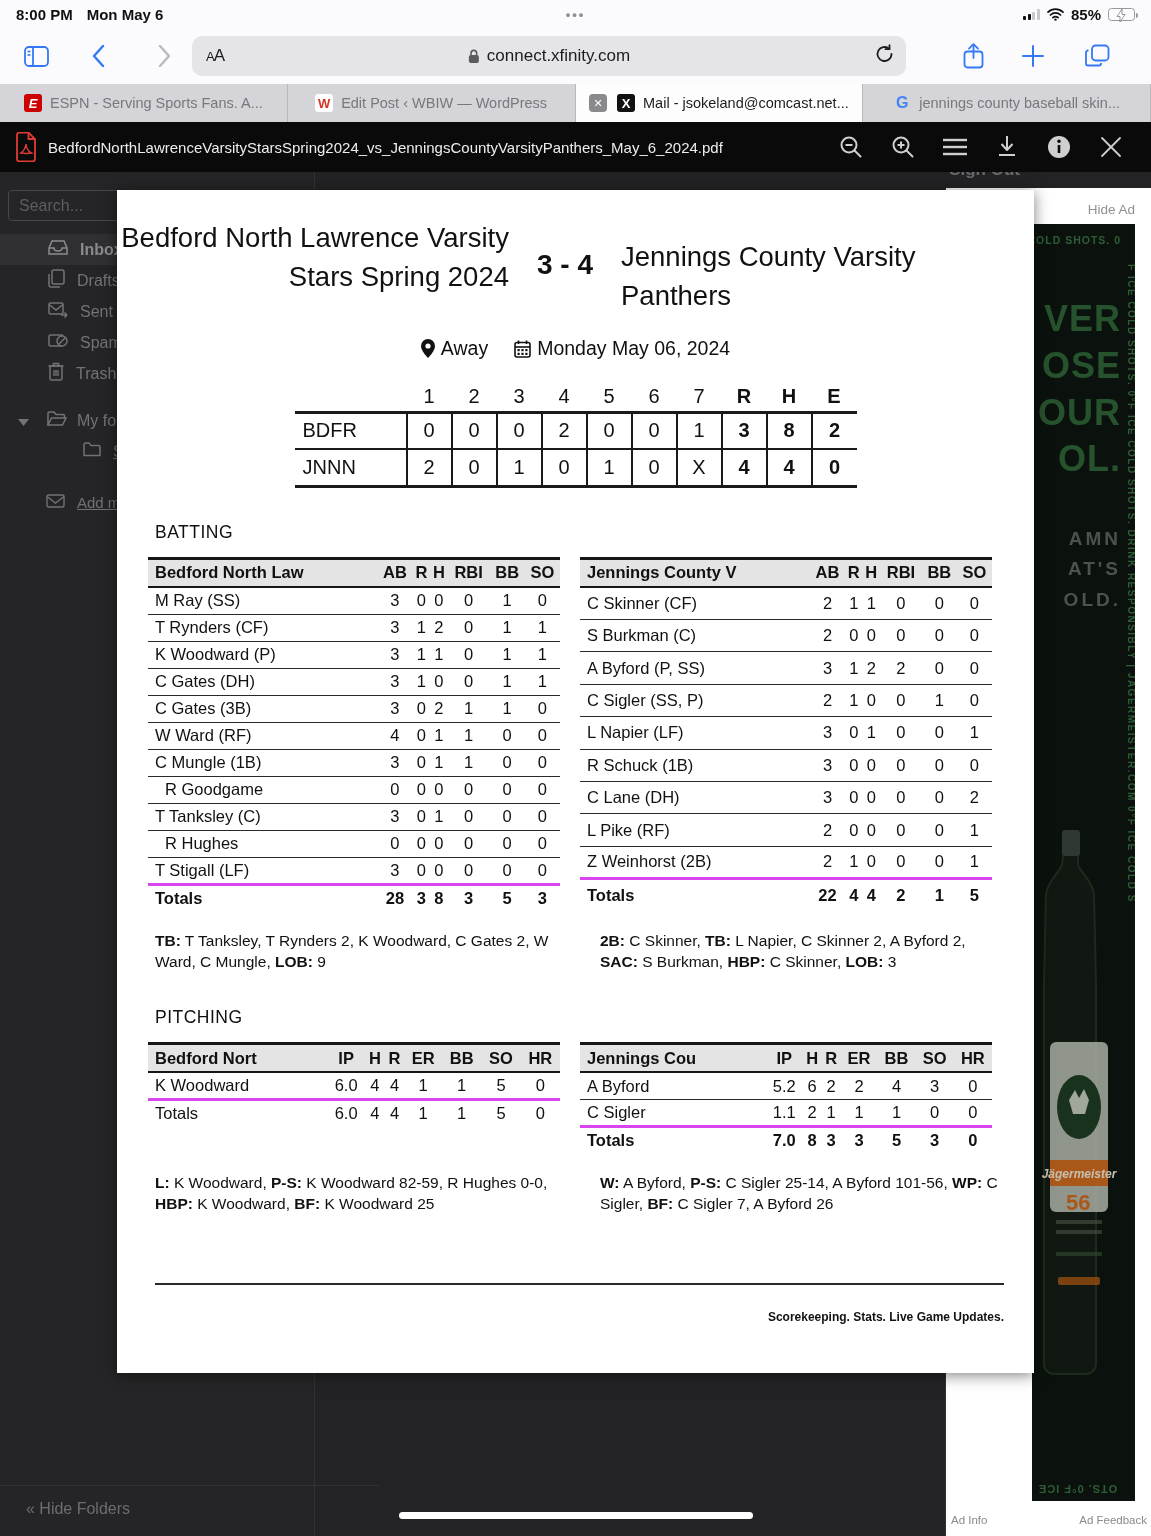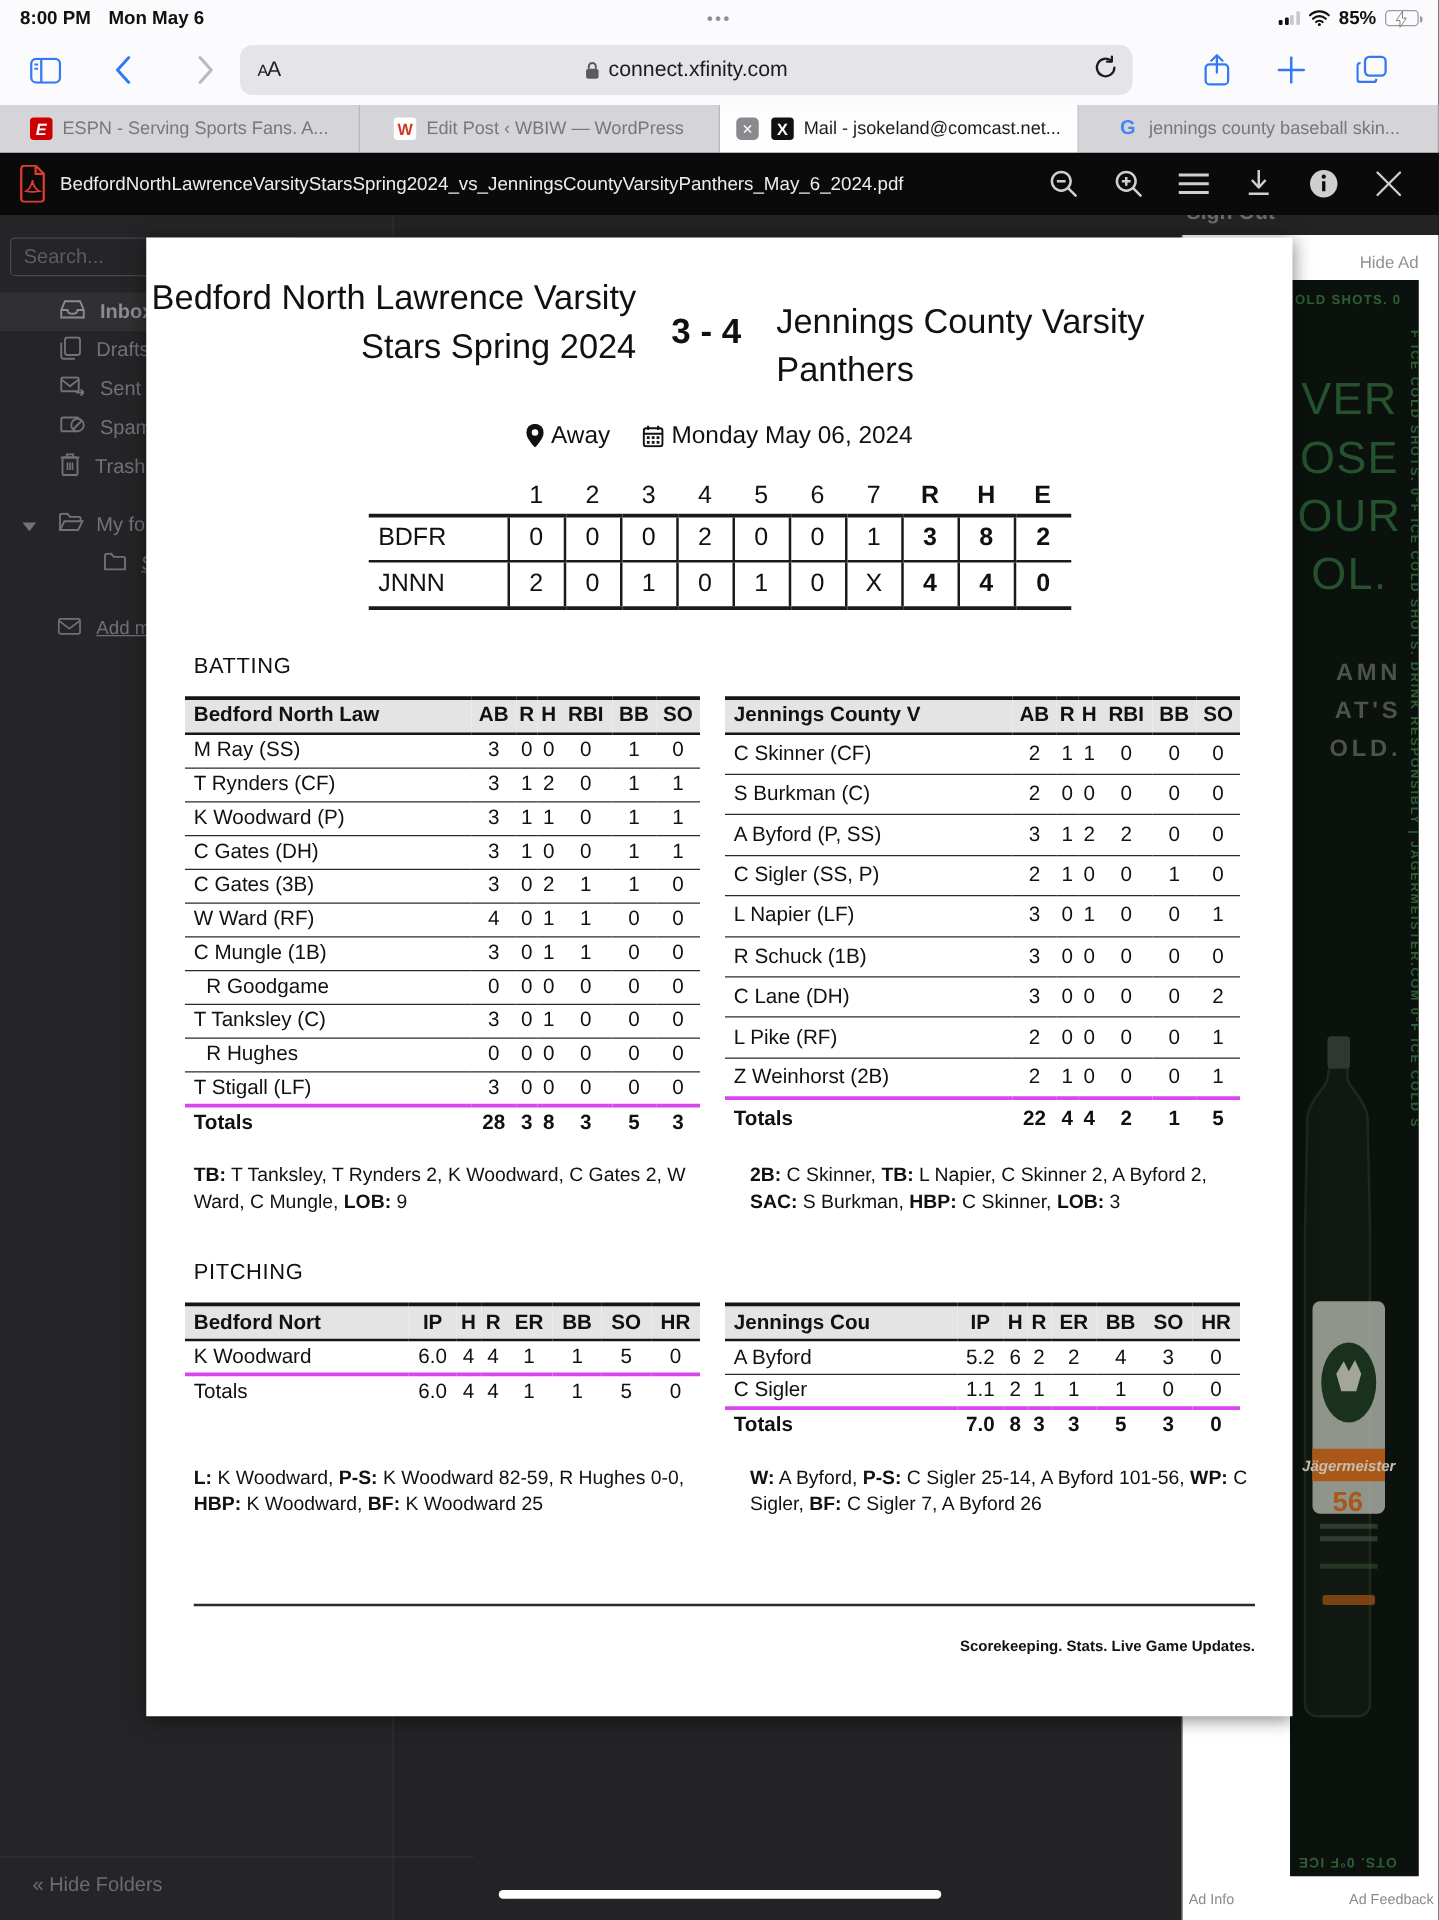--- a/index.html
+++ b/index.html
@@ -59,21 +59,21 @@
   .addmail { display:flex; align-items:center; height:31px; padding-left:46px; gap:12px; color:#6f7275; font-size:15px; margin-top:20px; }
   .addmail span { text-decoration:underline; cursor:pointer; }
   .hidefolders { position:absolute; left:0; bottom:0; width:379px; border-top:1px solid #323234; padding:14px 0 18px 26px; color:#6d6d70; font-size:16px; cursor:pointer; }
 
   
   .adcol { position:absolute; top:0; right:0; width:206px; bottom:0; border-left:1px solid #323234; background:#ffffff;margin-top:16px; }
   .hidead { position:absolute; top:14px; right:16px; font-size:13.5px; color:#909094; cursor:pointer; }
   .adinfo-row { position:absolute; bottom:10px; left:5px; right:4px; display:flex; justify-content:space-between; font-size:11.5px; color:#8a8a8e; }
   .adcreative { position:absolute; top:36px; right:16px; width:103px; height:1277px; background:#0b120d; overflow:hidden; }
   .ad-topline { position:absolute; top:10px; right:14px; font-size:10.5px; font-weight:700; color:#2f5e36; letter-spacing:1px; white-space:nowrap; }
-  .ad-headline { position:absolute; top:72px; right:14px; text-align:center; font-size:36px; font-weight:400; color:#27522e; line-height:1.3; letter-spacing:1px; }
+  .ad-headline { position:absolute; top:72px; right:14px; text-align:right; font-size:36px; font-weight:700; color:#27522e; line-height:1.3; letter-spacing:1px; }
   .ad-subhead { position:absolute; top:300px; right:14px; text-align:right; font-size:19px; font-weight:700; color:#4d524d; line-height:1.6; letter-spacing:3px; }
   .ad-vertical { position:absolute; top:40px; right:-2px; writing-mode:vertical-rl; font-size:10px; color:#2f5e36; letter-spacing:1.5px; font-weight:600; height:1180px; }
   .ad-bottle { position:absolute; bottom:75px; left:-6px; opacity:.8; }
   .ad-flip { position:absolute; bottom:6px; right:18px; transform:rotate(180deg); color:#2f5e36; font-size:11px; font-weight:700; letter-spacing:1px; }
 
   
   .pdfpage { position:absolute; left:117px; top:18px; width:917px; height:1183px; background:#fff; box-shadow:0 2px 14px rgba(0,0,0,.5); color:#111; z-index:10; }
   .bs-header { display:flex; padding-top:28px; }
   .bs-team-away { width:392px; text-align:right; font-size:27.5px; line-height:1.42; }
   .bs-score { width:112px; text-align:center; font-size:28px; font-weight:700; padding-top:31px; }

